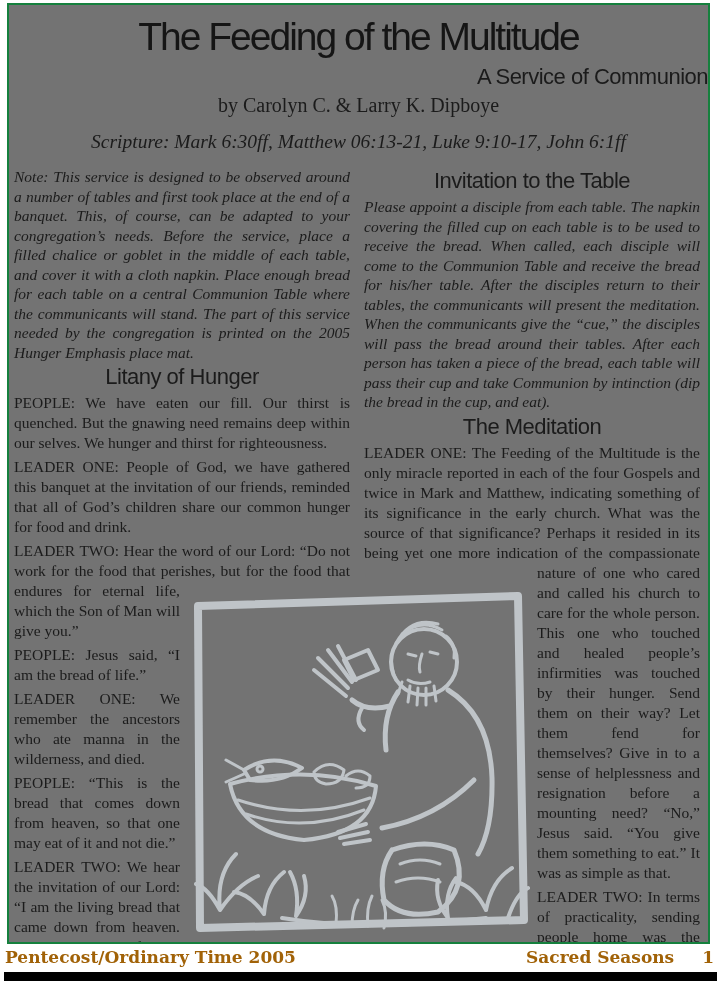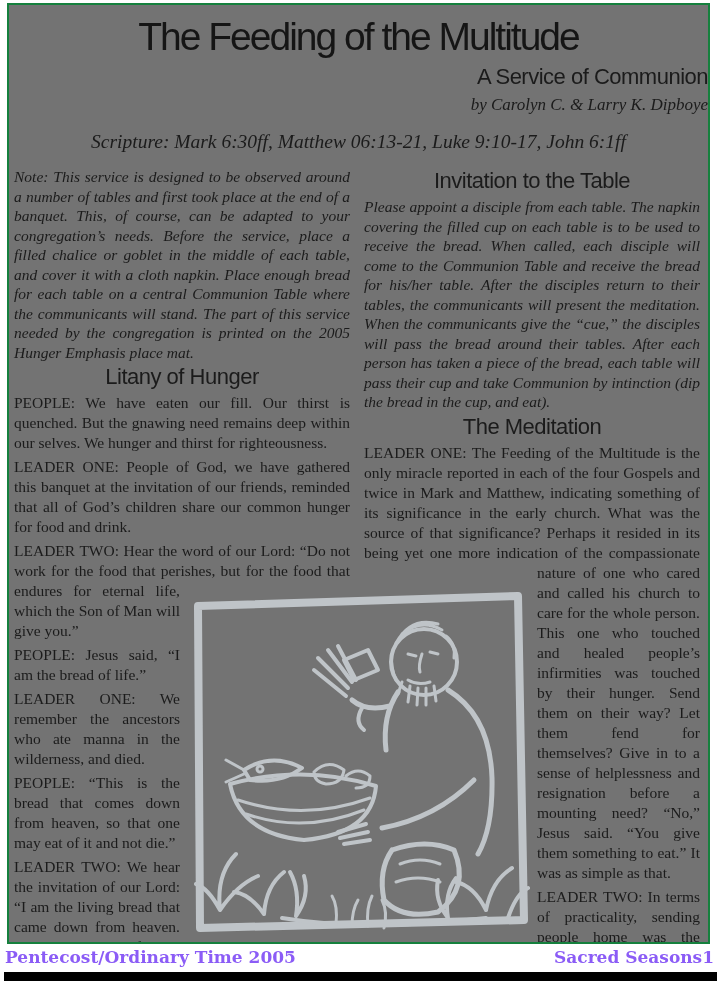--- a/index.html
+++ b/index.html
@@ -3,40 +3,40 @@
 <meta charset="utf-8">
 <style>
   html,body{margin:0;padding:0;background:#ffffff;}
   body{width:719px;height:981px;position:relative;font-family:"Liberation Serif",serif;color:#1b1b1b;overflow:hidden;}
 
   .frame{position:absolute;left:7px;top:3px;width:703px;height:941px;border:2px solid #15803d;box-sizing:border-box;overflow:hidden;background:#737373;}
 
   .header{text-align:center;padding-top:9px;}
   .title{font-family:"Liberation Sans",sans-serif;font-weight:400;font-size:39px;letter-spacing:-2px;line-height:46px;color:#151515;}
   .subtitle{font-family:"Liberation Sans",sans-serif;font-weight:400;font-size:22px;letter-spacing:-0.5px;line-height:26px;margin-top:4px;text-align:right;}
-  .byline{font-style:italic;font-size:17px;line-height:24px;margin-top:3px;text-align:right;}
+  .byline{font-size:20px;line-height:24px;margin-top:3px;}
   .scripture{font-style:italic;font-size:19.5px;line-height:24px;margin-top:13px;}
 
   .columns{display:flex;gap:14px;padding:0 5px;margin-top:13px;}
   .col{width:336px;text-align:justify;font-size:15.5px;line-height:20px;}
   .col p{margin:0 0 4px 0;}
   .note-par{font-style:italic;line-height:19.5px;}
   .heading{font-family:"Liberation Sans",sans-serif;font-size:22px;letter-spacing:-0.5px;text-align:center;line-height:22px;margin:3px 0 5px 0;}
 
   
   .push-left{float:right;width:0;height:416px;}
   .block-left{float:right;clear:right;width:170px;height:360px;}
   .push-right{float:left;width:0;height:412px;}
   .block-right{float:left;clear:left;width:173px;height:364px;}
 
   .illustration{position:absolute;left:186px;top:588px;width:346px;height:350px;}
   .illustration svg{width:100%;height:100%;display:block;}
 
-  .footer{position:absolute;left:5px;top:947px;width:709px;display:flex;justify-content:space-between;align-items:baseline;font-family:"DejaVu Serif",serif;font-weight:bold;font-size:17px;color:#8b5cf6;text-align:right;}
-  .footer-right{display:flex;align-items:baseline;}
+  .footer{position:absolute;left:5px;top:947px;width:709px;display:flex;justify-content:space-between;align-items:baseline;font-family:"DejaVu Serif",serif;font-weight:bold;font-size:17px;color:#a16207;text-align:right;}
+  .footer-right{display:flex;align-items:baseline;gap:28px;}
   .bottom-bar{position:absolute;left:4px;top:972px;width:713px;height:9px;background:#000;}
 </style>
 </head>
 <body>
 
 <div class="frame">
 
   <div class="header">
     <div class="title">The Feeding of the Multitude</div>
     <div class="subtitle">A Service of Communion</div>

